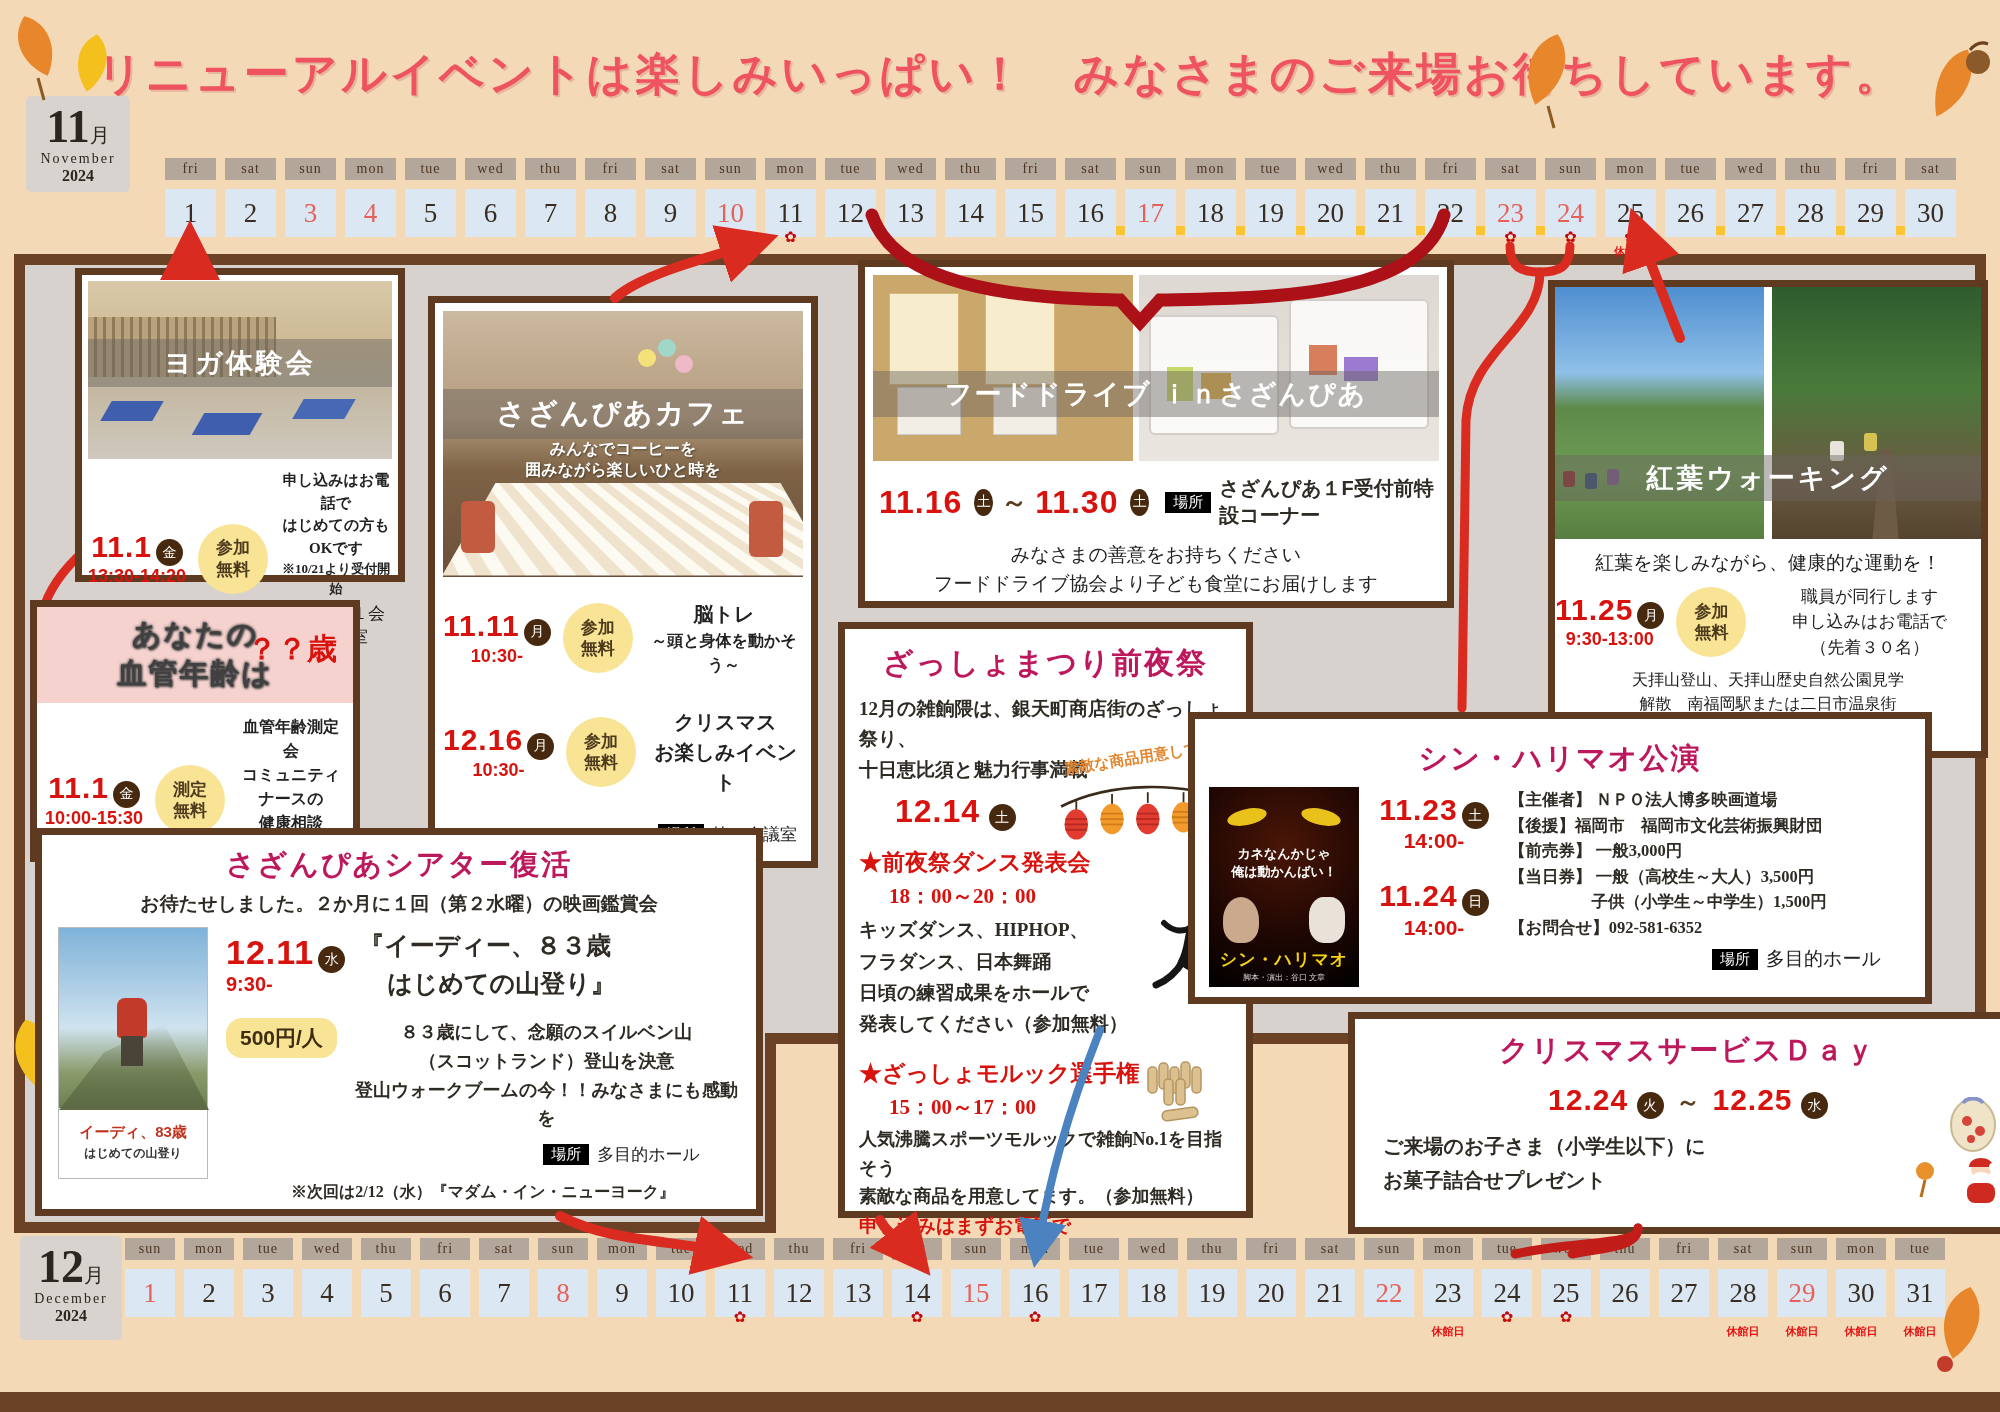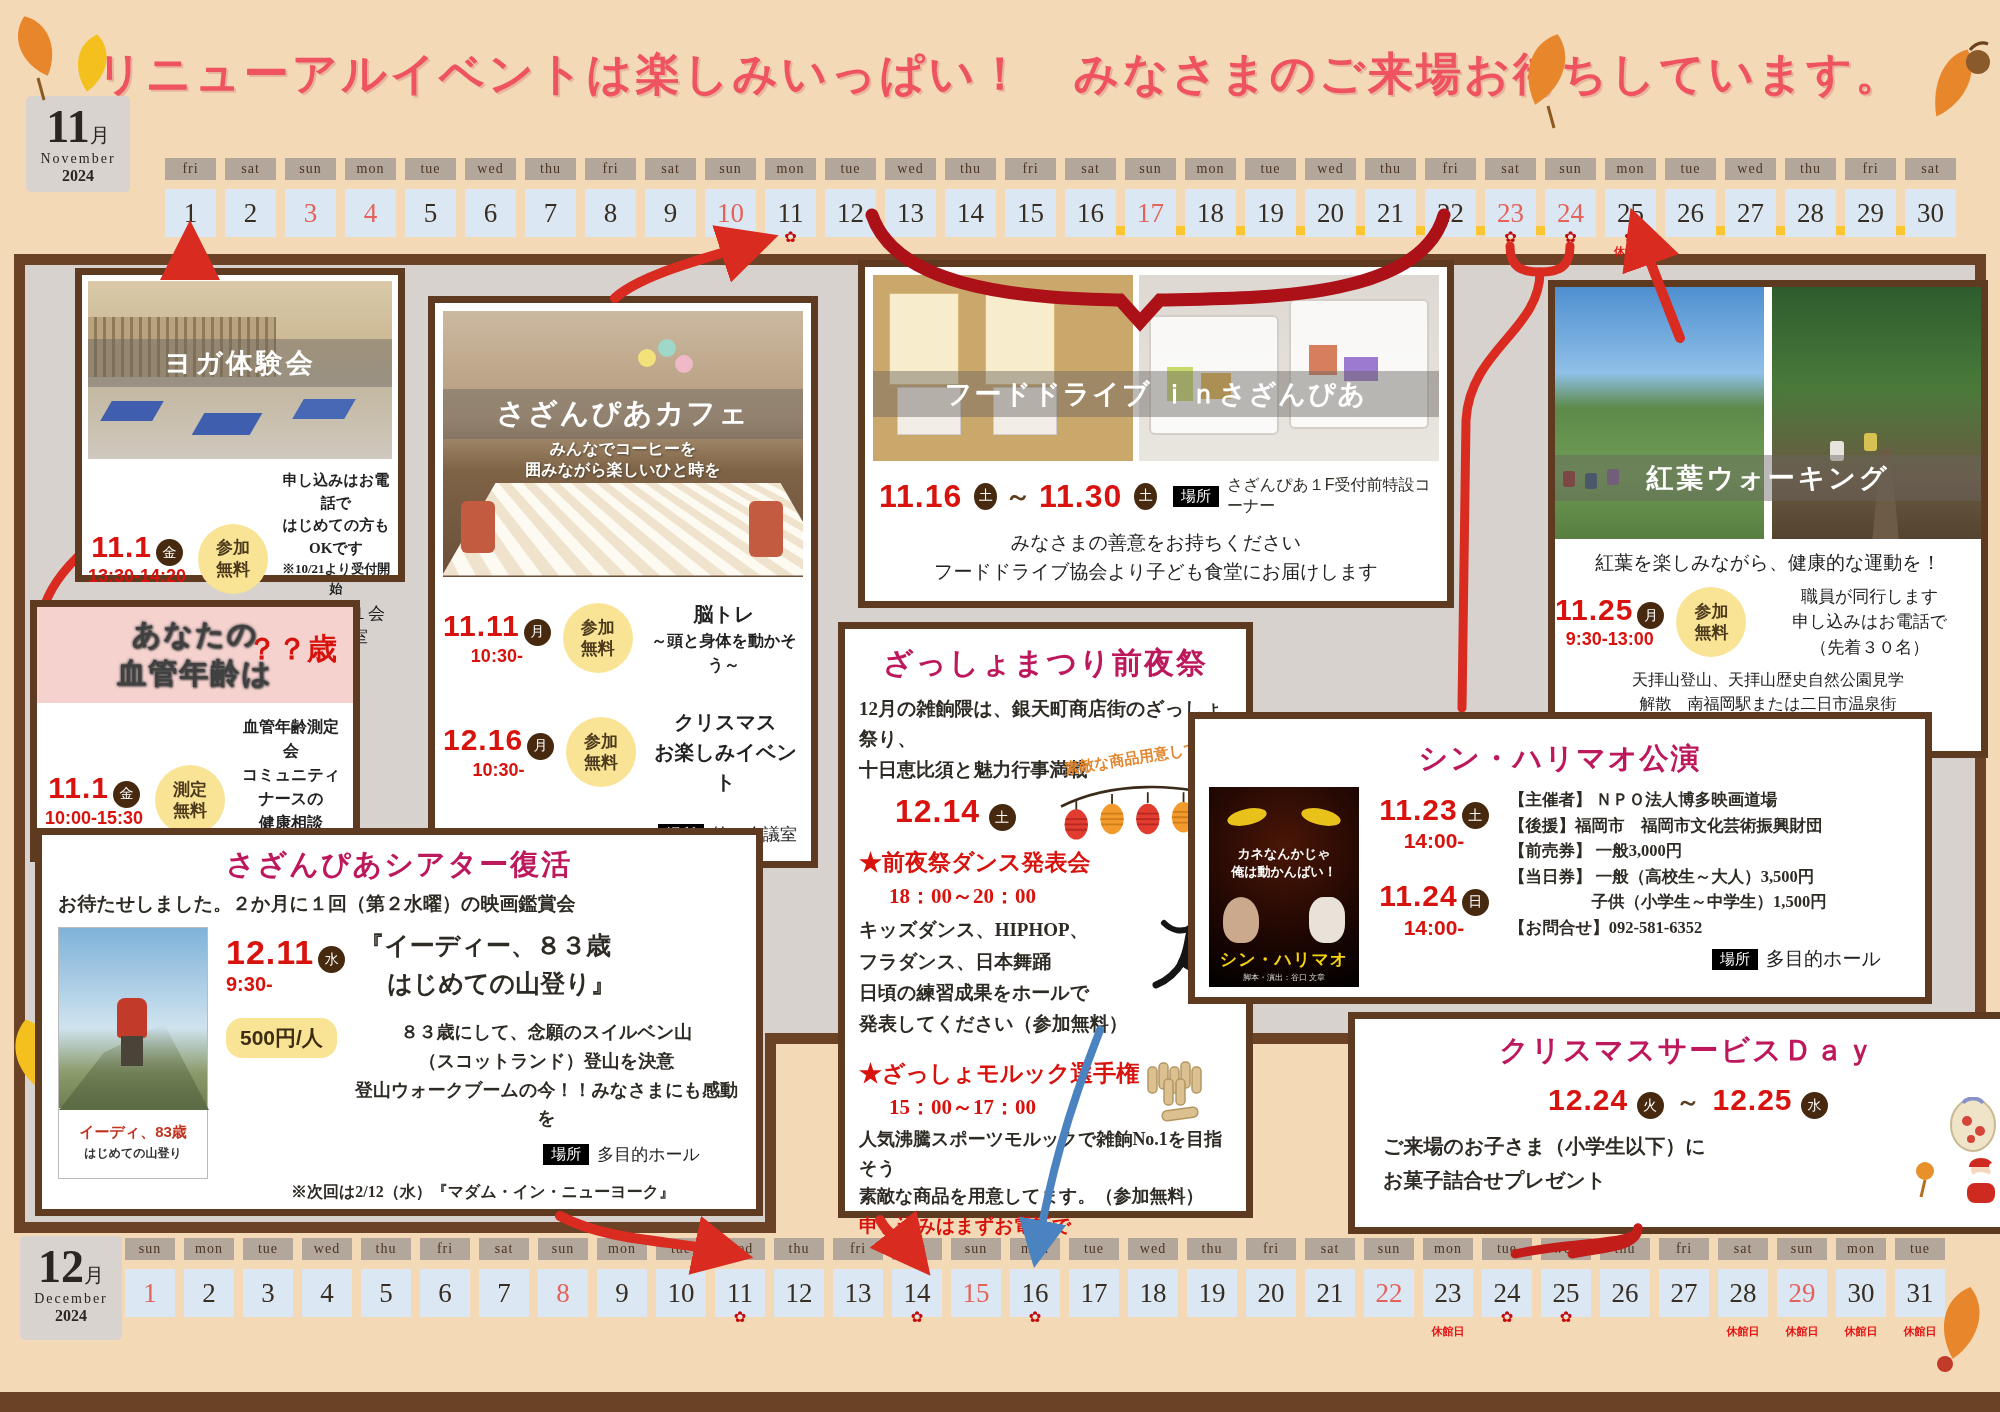--- a/index.html
+++ b/index.html
@@ -575,21 +575,21 @@
     </div>
     <div class="photo-band" style="top:96px;padding:5px 0;font-size:27px;letter-spacing:2px">フードドライブ ｉｎさざんぴあ</div>
   </div>
   <div style="display:flex;align-items:center;gap:8px;margin-top:14px;padding-left:6px">
     <span class="edate" style="font-size:32px">11.16</span>
     <span class="dow">土</span>
     <span style="font-size:26px;font-weight:bold;color:#5a3b1b">～</span>
     <span class="edate" style="font-size:32px">11.30</span>
     <span class="dow">土</span>
     <span class="place-badge" style="margin-left:8px">場所</span>
-    <span style="font-size:16px;font-weight:normal">さざんぴあ１F受付前特設コーナー</span>
+    <span style="font-size:20px;font-weight:bold">さざんぴあ１F受付前特設コーナー</span>
   </div>
   <div class="lines" style="font-size:19px;margin-top:12px;font-weight:normal">
     <div>みなさまの善意をお持ちください</div>
     <div>フードドライブ協会より子ども食堂にお届けします</div>
   </div>
 </div>
 
 <div class="card" style="left:1548px;top:280px;width:440px;height:478px;">
   <div style="display:flex;gap:8px;height:252px;position:relative">
     <div class="photo" style="flex:1;background:linear-gradient(180deg,#4f8fd0 0%,#8fc0e8 34%,#5d8a4a 48%,#6f9c54 74%,#587e41 100%)">
@@ -730,21 +730,21 @@
       <div class="place-row" style="margin-top:6px;padding-right:30px">
         <span class="place-badge">場所</span>
         <span class="place-name" style="font-size:19px">多目的ホール</span>
       </div>
     </div>
   </div>
 </div>
 
 <div class="card" style="left:35px;top:828px;width:728px;height:388px;padding:10px 16px">
   <div class="red-pop" style="font-size:29px">さざんぴあシアター復活</div>
-  <div class="serif" style="font-size:19px;margin-top:6px;font-weight:bold">お待たせしました。２か月に１回（第２水曜）の映画鑑賞会</div>
+  <div class="serif" style="font-size:19px;text-align:center;margin-top:6px;font-weight:bold">お待たせしました。２か月に１回（第２水曜）の映画鑑賞会</div>
   <div style="display:flex;gap:18px;margin-top:10px">
     <div style="width:150px;height:252px;flex:none;position:relative;background:linear-gradient(180deg,#7fb2d9 0%,#cfe3ef 40%,#8a9a6a 58%,#6d7f52 72%,#fff 72%,#fff 100%);border:1px solid #bbb">
       <div style="position:absolute;left:0;top:86px;width:150px;height:96px;background:linear-gradient(180deg,transparent 0%,transparent 10%,#5d6b45 100%);clip-path:polygon(0 100%,100% 100%,70% 10%,30% 40%)"></div>
       <div style="position:absolute;left:58px;top:70px;width:30px;height:40px;background:#c23a2a;border-radius:8px 8px 4px 4px"></div>
       <div style="position:absolute;left:62px;top:108px;width:22px;height:30px;background:#4a4438"></div>
       <div style="position:absolute;left:0;right:0;bottom:36px;text-align:center;color:#c2331f;font-size:15px;font-weight:900">イーディ、83歳</div>
       <div style="position:absolute;left:0;right:0;bottom:16px;text-align:center;color:#333;font-size:12px;font-weight:bold">はじめての山登り</div>
     </div>
     <div style="flex:1">
       <div style="display:flex;align-items:center;gap:14px">

